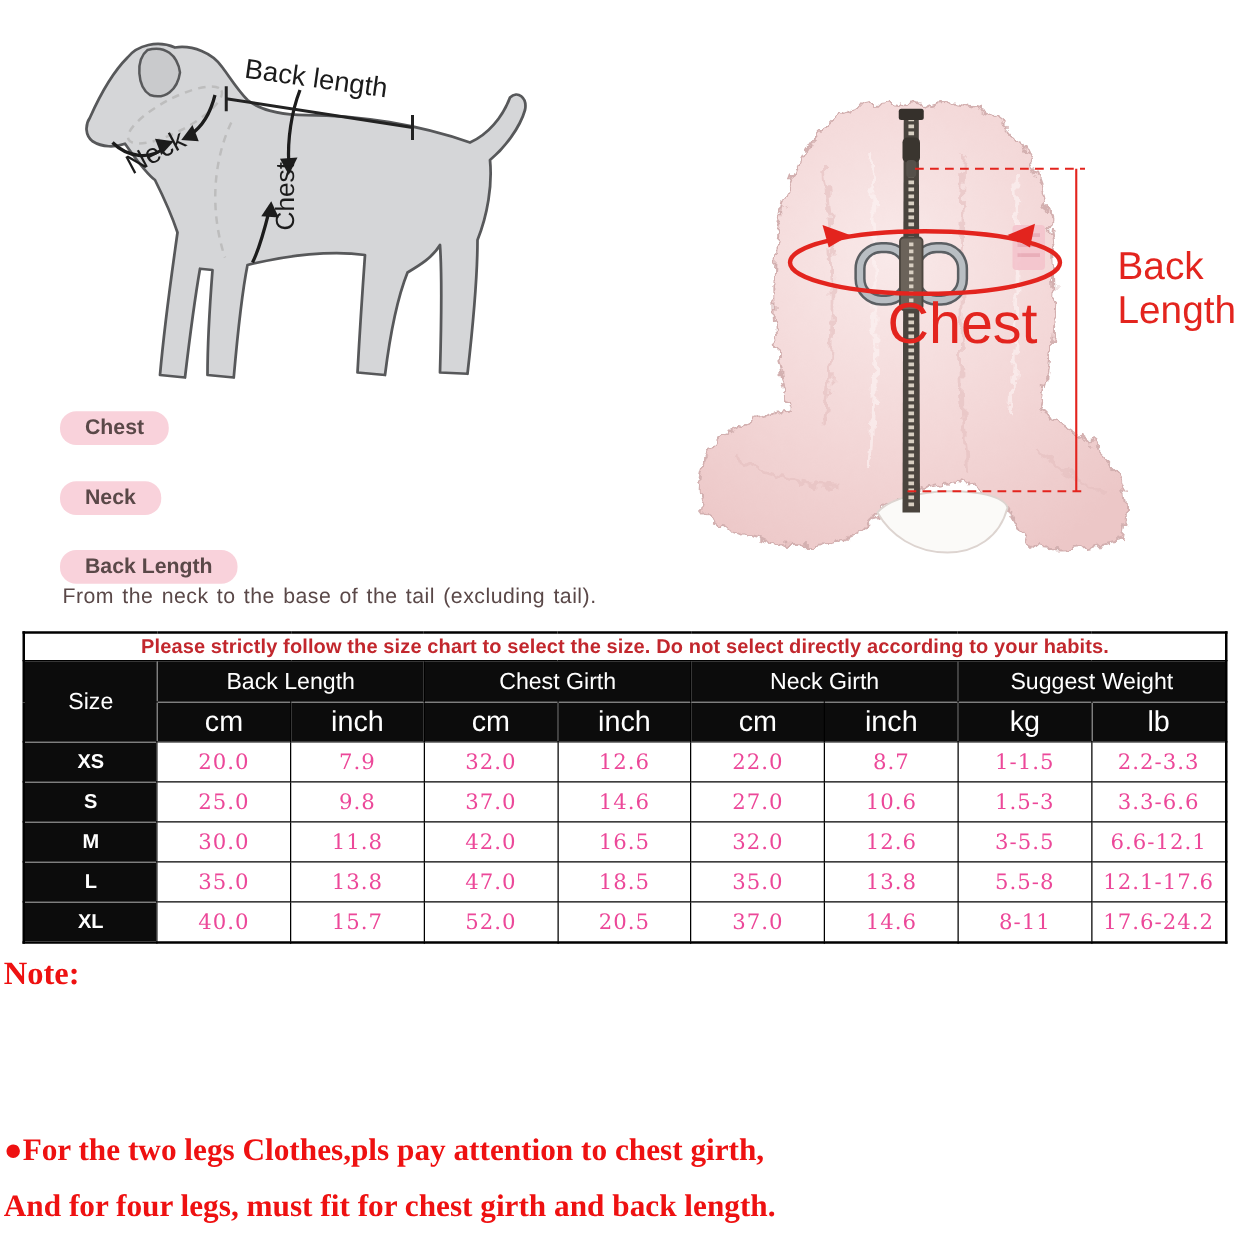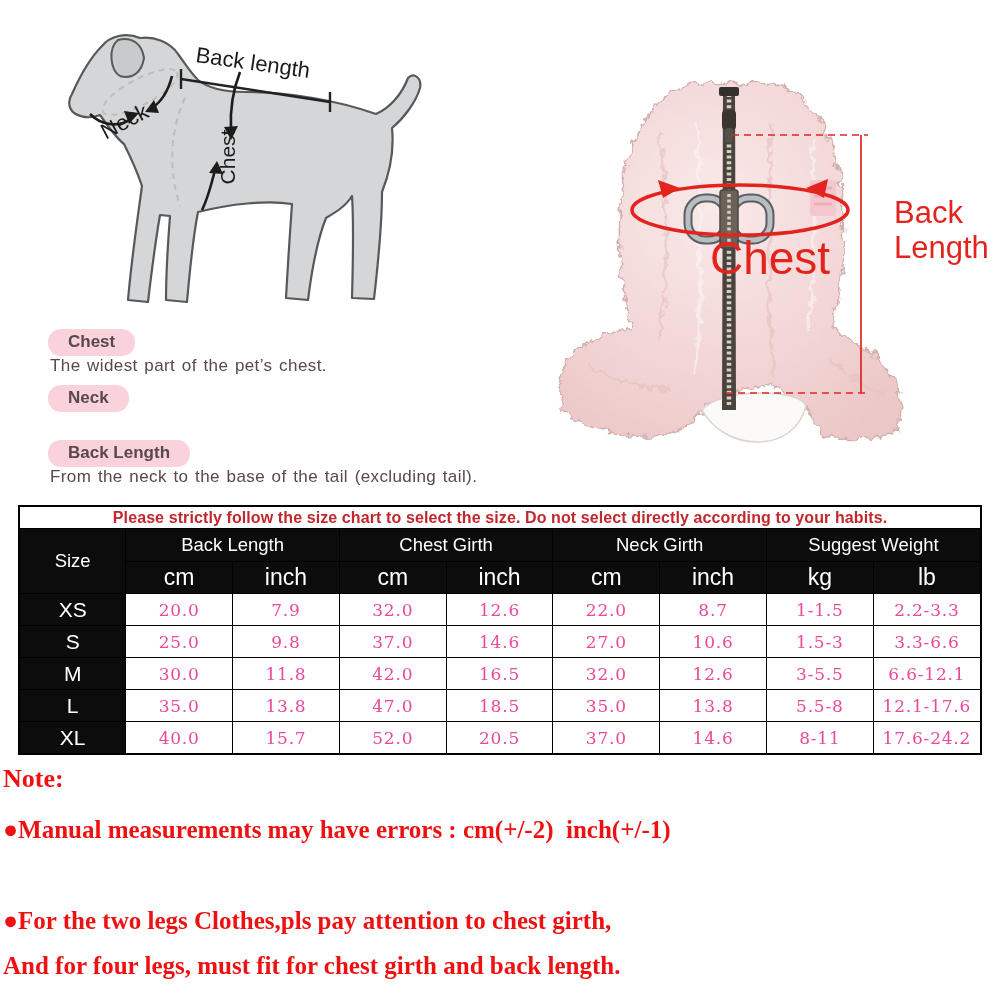--- a/index.html
+++ b/index.html
@@ -19,21 +19,21 @@
   .size-table{position:absolute;left:18px;top:505px;width:964px;
               border-collapse:collapse;table-layout:fixed;border:2px solid #000;}
   .size-table th,.size-table td{border:1.6px solid #000;text-align:center;vertical-align:middle;
               padding:0;overflow:hidden;}
   .warn-row td{background:#fff;color:#c2272d;font:600 16px "Liberation Sans",sans-serif;
               height:21px;letter-spacing:.1px;}
   .size-table th{background:#0c0c0c;color:#fff;font:400 18.5px "Liberation Sans",sans-serif;}
   .group-row th{height:32px;}
   .unit-row th{height:31px;font-size:23px;}
   .size-h{font-size:19px;}
-  .data-row th{font-size:21px;height:31px;}
+  .data-row th{font-size:16px;height:31px;font-weight:bold;}
   .data-row td{background:#fff;color:#ec4899;font:400 17px "DejaVu Serif",serif;
               letter-spacing:.8px;}
 
   
   .note{position:absolute;left:3px;color:#ee1111;white-space:pre-wrap;
         font:700 25px "Liberation Serif",serif;}
   .note-title{font-size:26px;}
 </style>
 </head>
 <body>
@@ -149,21 +149,20 @@
     </g>
 
     <text x="250" y="194" text-anchor="middle" font-size="46" fill="#e3241e">Chest</text>
     <text x="374" y="143" font-size="31" fill="#e3241e">Back</text>
     <text x="374" y="178" font-size="31" fill="#e3241e">Length</text>
   </svg>
 
   <div class="definition" style="top:329px">
     <span class="pill">Chest</span>
   </div>
-  <div class="def-desc" style="top:356px">The widest part of the pet’s chest.</div>
 
   <div class="definition" style="top:385px">
     <span class="pill">Neck</span>
   </div>
 
   <div class="definition" style="top:440px">
     <span class="pill">Back Length</span>
   </div>
   <div class="def-desc" style="top:467px">From the neck to the base of the tail (excluding tail).</div>
 
@@ -252,17 +251,16 @@
         <td>20.5</td>
         <td>37.0</td>
         <td>14.6</td>
         <td>8-11</td>
         <td>17.6-24.2</td>
       </tr>
     </tbody>
   </table>
 
   <div class="note note-title" style="top:764px">Note:</div>
-  <div class="note" style="top:816px">●Manual measurements may have errors : cm(+/-2)  inch(+/-1)</div>
   <div class="note" style="top:952px">And for four legs, must fit for chest girth and back length.</div>
   <div class="note" style="top:907px">●For the two legs Clothes,pls pay attention to chest girth,</div>
 
 </div>
 
 </body></html>

